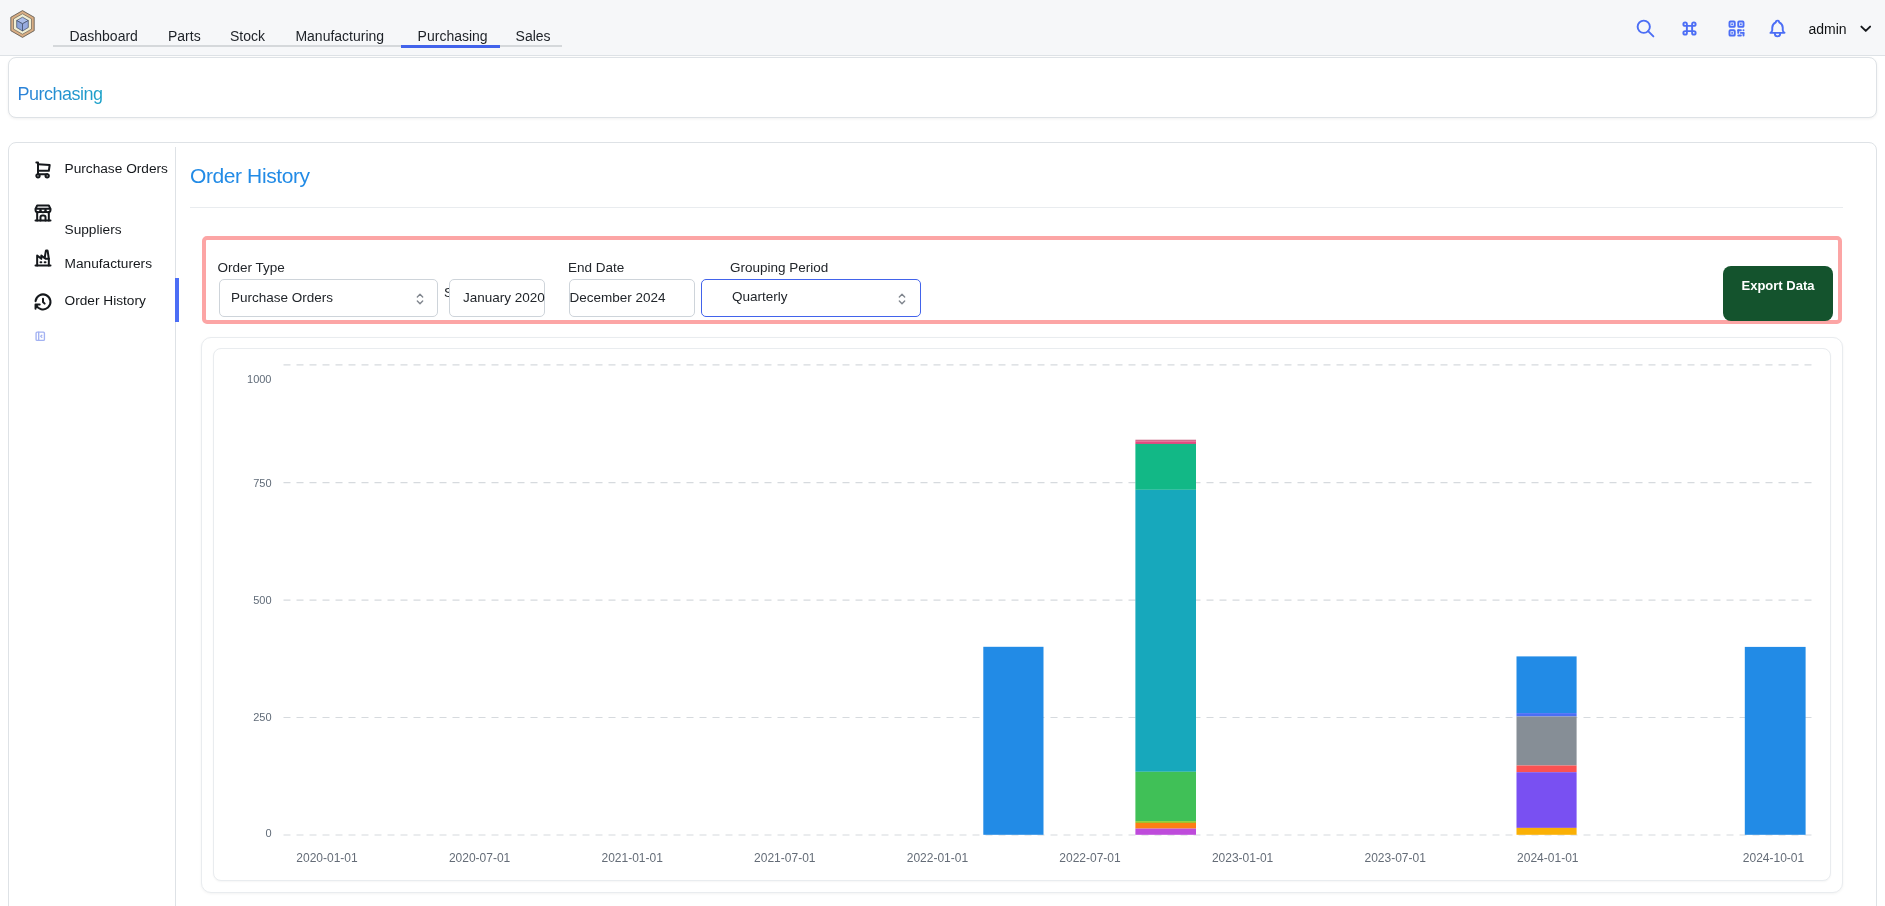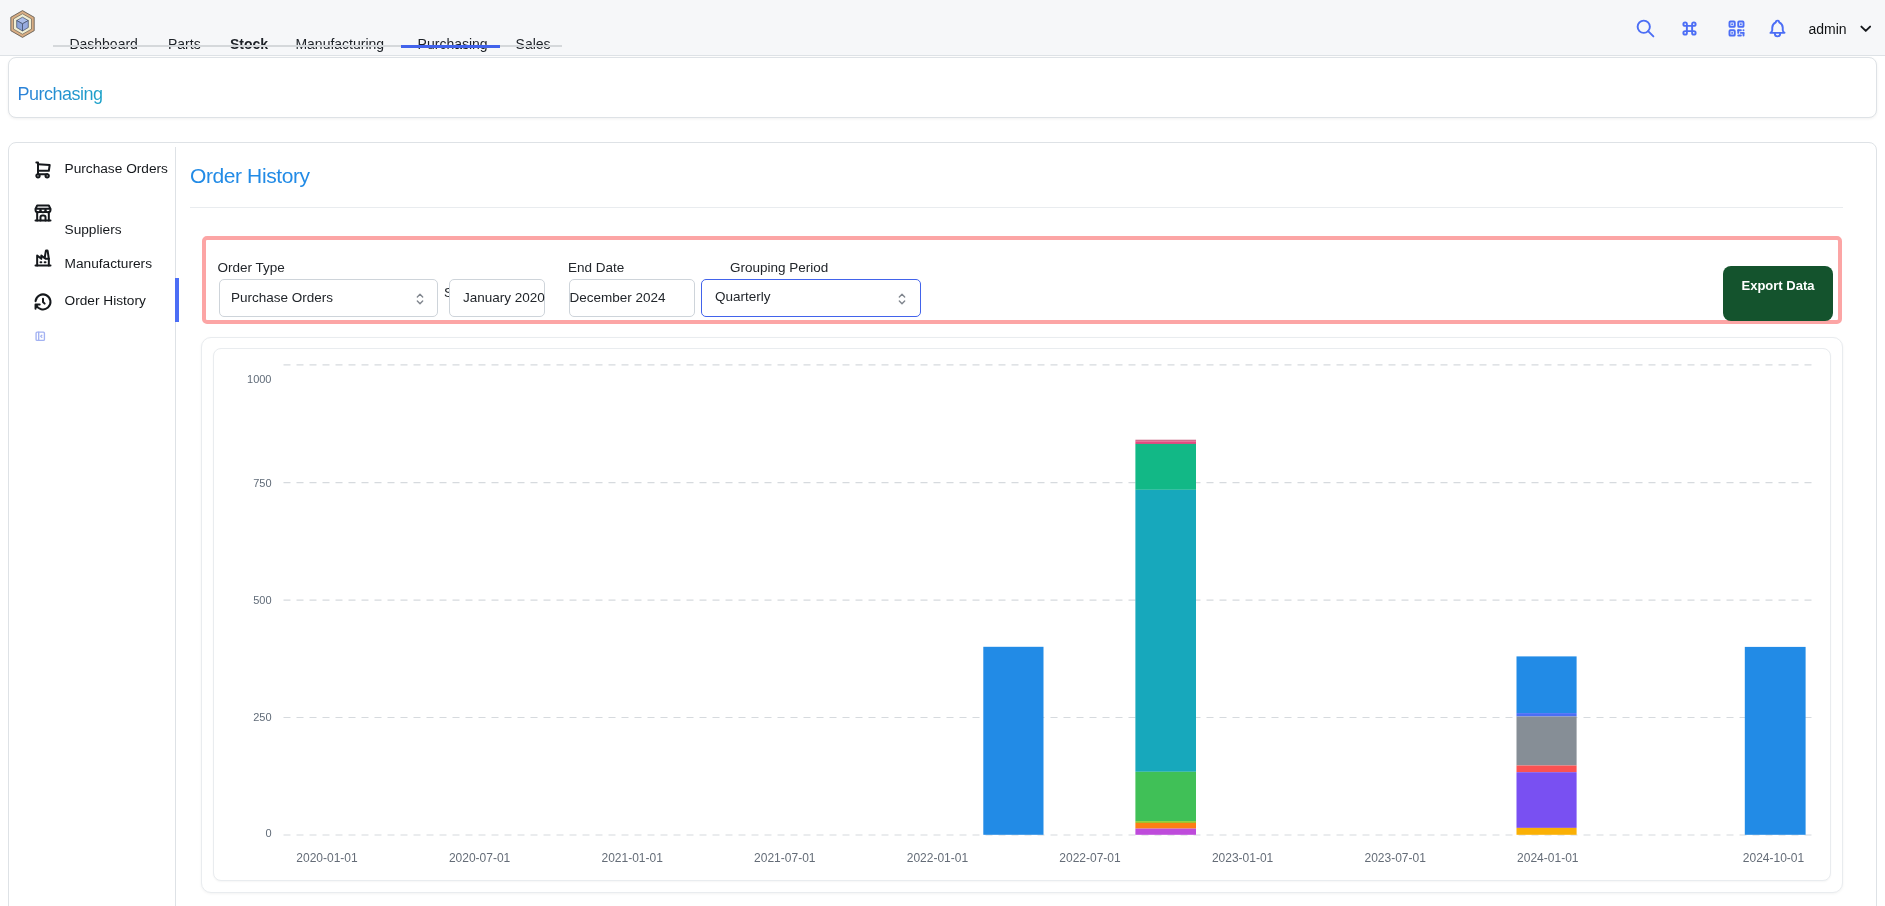--- a/index.html
+++ b/index.html
@@ -1,21 +1,21 @@
 <!DOCTYPE html>
 <html><head>
 <meta charset="utf-8">
 <style>
 * { margin:0; padding:0; box-sizing:border-box; }
 html,body { width:1885px; height:906px; background:#fff; font-family:"Liberation Sans",sans-serif; overflow:hidden; }
 .abs { position:absolute; }
 #page { position:relative; width:1885px; height:906px; }
 
 #nav { left:0; top:0; width:1885px; height:56px; background:#f6f7f9; border-bottom:1px solid #dee2e6; }
-.tabtxt { top:36px; font-size:14px; color:#1d2127; white-space:nowrap; }
+.tabtxt { top:28px; font-size:14px; color:#1d2127; white-space:nowrap; }
 #tabline { top:45px; height:2.3px; background:#d5d8db; }
 #tabactive { top:45px; height:2.6px; background:#4263eb; }
 .navicon { top:18px; }
 
 #band { left:8px; top:57px; width:1869px; height:61px; background:#fff; border:1px solid #dee2e6; border-radius:8px; box-shadow:0 1px 3px rgba(0,0,0,.06); }
 #ptitle { left:17.5px; top:84px; font-size:18px; letter-spacing:-0.5px; font-weight:500; background:linear-gradient(90deg,#2b80d8,#1ba2c8); -webkit-background-clip:text; background-clip:text; color:transparent; }
 
 #content { left:8px; top:142px; width:1869px; height:772px; background:#fff; border:1px solid #dee2e6; border-radius:8px; }
 #sidediv { left:174.6px; top:147px; width:1.3px; height:759px; background:#dee2e6; }
 #sideactive { left:175.4px; top:277.6px; width:3.6px; height:44px; background:#4c6ef5; }
@@ -39,21 +39,21 @@
   <div id="nav" class="abs"></div>
   <svg id="logo" class="abs" style="left:9.5px; top:10px;" width="25" height="28" viewBox="0 0 25 28">
     <polygon points="12.5,0.6 24.2,7.3 24.2,20.7 12.5,27.4 0.8,20.7 0.8,7.3" fill="#d9ae85" stroke="#55524a" stroke-width="0.8"></polygon>
     <polygon points="12.5,3.8 21.5,8.9 21.5,19.1 12.5,24.2 3.5,19.1 3.5,8.9" fill="#f1eed3" stroke="#55524a" stroke-width="0.6"></polygon>
     <polygon points="12.5,7.2 18.3,10.5 12.5,13.8 6.7,10.5" fill="#aabde9" stroke="#3d4a66" stroke-width="0.7"></polygon>
     <polygon points="6.7,10.5 12.5,13.8 12.5,21 6.7,17.5" fill="#8ea6da" stroke="#3d4a66" stroke-width="0.7"></polygon>
     <polygon points="18.3,10.5 12.5,13.8 12.5,21 18.3,17.5" fill="#97abdf" stroke="#3d4a66" stroke-width="0.7"></polygon>
   </svg>
   <span class="abs tabtxt" style="left:69.4px;">Dashboard</span>
   <span class="abs tabtxt" style="left:168px;">Parts</span>
-  <span class="abs tabtxt" style="left:230px;font-weight:bold;">Stock</span>
+  <span class="abs tabtxt" style="left:230px;">Stock</span>
   <span class="abs tabtxt" style="left:295.4px;">Manufacturing</span>
   <span class="abs tabtxt" style="left:417.6px;">Purchasing</span>
   <span class="abs tabtxt" style="left:515.6px;">Sales</span>
   <div id="tabline" class="abs" style="left:52.7px; width:509.2px;"></div>
   <div id="tabactive" class="abs" style="left:400.9px; width:98.8px;"></div>
   <svg class="abs navicon" style="left:1634.5px;" width="21" height="21" viewBox="0 0 24 24" fill="none" stroke="#4c6ef5" stroke-width="2.2" stroke-linecap="round" stroke-linejoin="round">
     <circle cx="10" cy="10" r="7"></circle>
       <path d="M21 21l-6 -6"></path>
   </svg>
   <svg class="abs navicon" style="left:1678.5px;" width="21" height="21" viewBox="0 0 24 24" fill="none" stroke="#4c6ef5" stroke-width="2.2" stroke-linecap="round" stroke-linejoin="round">
@@ -125,21 +125,21 @@
   <span id="ohtitle" class="abs">Order History</span>
   <div id="ohdiv" class="abs"></div>
   <div id="filtercard" class="abs">
     <span class="abs flabel" style="left:11.5px;">Order Type</span>
     <span class="abs flabel" style="left:238px;margin-top:25px;">Start Date</span>
     <span class="abs flabel" style="left:362px;">End Date</span>
     <span class="abs flabel" style="left:524px;">Grouping Period</span>
     <div class="abs fctrl" style="left:12.5px; width:219px; padding-left:11.5px;">Purchase Orders</div>
     <div class="abs fctrl" style="left:243px; width:96px; padding-left:13px;">January 2020</div>
     <div class="abs fctrl" style="left:362.5px; width:126px; ">December 2024</div>
-    <div class="abs fctrl" style="left:495px; width:220px; padding-left:13px; border:1.8px solid #4263eb; line-height:34.5px;">Quarterly</div>
+    <div class="abs fctrl" style="left:495px; width:220px; padding-left:30px; border:1.8px solid #4263eb; line-height:34.5px;">Quarterly</div>
     <svg class="abs" style="left:205.5px; top:50.5px;" width="16" height="16" viewBox="0 0 24 24" fill="none" stroke="#80868e" stroke-width="2.1" stroke-linecap="round" stroke-linejoin="round">
       <path d="M8 9l4 -4l4 4"></path>
         <path d="M16 15l-4 4l-4 -4"></path>
     </svg>
     <svg class="abs" style="left:688px; top:50.5px;" width="16" height="16" viewBox="0 0 24 24" fill="none" stroke="#80868e" stroke-width="2.1" stroke-linecap="round" stroke-linejoin="round">
       <path d="M8 9l4 -4l4 4"></path>
         <path d="M16 15l-4 4l-4 -4"></path>
     </svg>
     <div id="exportbtn" class="abs">Export Data</div>
   </div>

